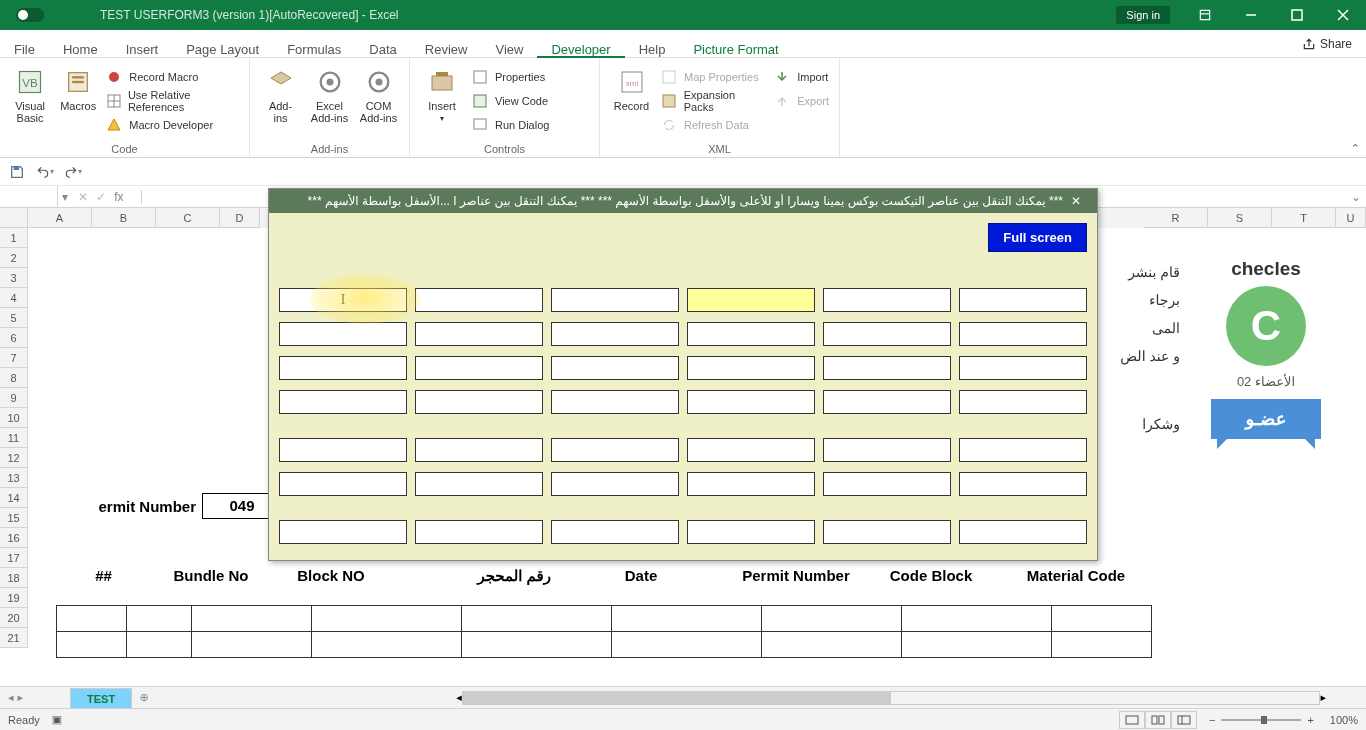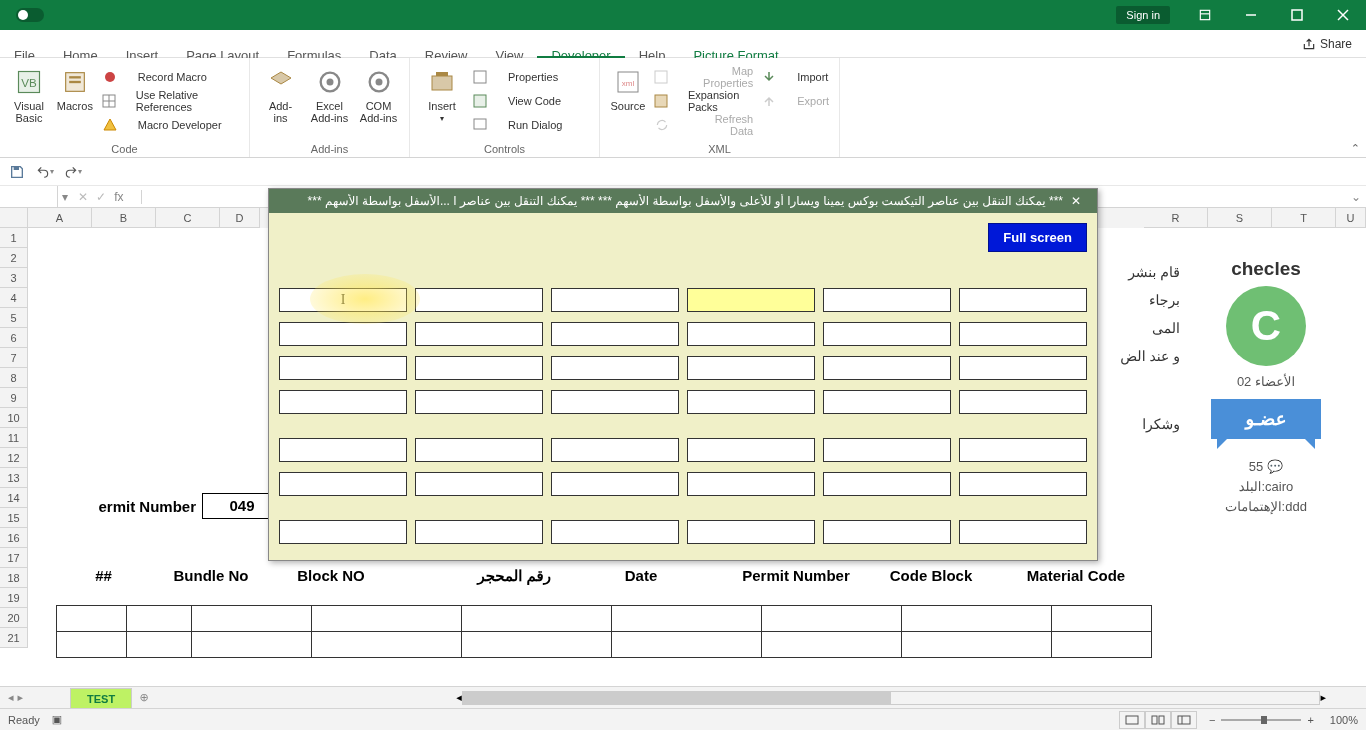--- a/index.html
+++ b/index.html
@@ -13,32 +13,32 @@
 .titlebar .doc { flex: 0 0 auto; padding-left: 40px; color: #d4e8dd;}
 .titlebar .spacer{flex:0 0 80px;}
 .titlebar .search { width: 500px; height: 22px; background: #0a5c30; border-radius: 3px; display:flex; align-items:center; padding:0 8px; color:#cfe8da; margin-left: 8px;}
 .titlebar .search svg{margin-right:6px;}
 .titlebar .right { margin-left: auto; display: flex; align-items:center; gap: 0;}
 .titlebar .signin{background:#0a5c30; padding:3px 10px; border-radius:2px; margin-right:12px; font-size:11px;}
 .titlebar .winbtn{ width:46px; height:30px; display:flex; align-items:center; justify-content:center; }
 
 
 .ribbontabs{ height:28px; background:#fff; border-bottom:1px solid #e0e0e0; display:flex; align-items:center; font-size:13px;}
-.rtab{padding:12px 14px; height:28px; line-height:28px; color:#555; cursor:pointer;}
+.rtab{padding:6px 14px; height:28px; line-height:28px; color:#555; cursor:pointer;}
 .rtab.active{color:#107c41; border-bottom:2px solid #107c41; font-weight:500;}
 .ribbontabs .share{margin-left:auto; padding-right:14px; color:#333; font-size:12px; display:flex; align-items:center; gap:4px;}
 
 
 .ribbon{height:100px; background:#fff; border-bottom:1px solid #d4d4d4; display:flex; position:relative;}
 .rgroup{border-right:1px solid #e8e8e8; padding:4px 8px 0 8px; display:flex; flex-direction:column; position:relative;}
 .rgroup-label{position:absolute; bottom:2px; left:0; right:0; text-align:center; font-size:11px; color:#666;}
 .rgroup-body{display:flex; gap:4px; flex:1;}
 .rbtn-lg{display:flex; flex-direction:column; align-items:center; width:48px; font-size:11px; color:#333; padding-top:4px; gap:2px; text-align:center;}
 .rbtn-lg .ico{width:32px; height:32px; display:flex; align-items:center; justify-content:center;}
-.rbtn-sm{display:flex; align-items:center; font-size:11px; color:#333; gap:20px; height:22px; padding:0 2px;}
+.rbtn-sm{display:flex; align-items:center; font-size:11px; color:#333; gap:7px; height:22px; padding:0 2px;}
 .rbtn-sm.disabled{color:#aaa;text-align:right;}
 .rbtn-sm .ico{width:16px; height:16px; display:flex; align-items:center; justify-content:center;}
 .rcol{display:flex; flex-direction:column; gap:2px; padding-top:4px;}
 .collapse-rib{position:absolute; right:6px; bottom:2px; font-size:11px; color:#666;}
 
 
 .qat{height:28px; background:#fff; border-bottom:1px solid #e8e8e8; display:flex; align-items:center; padding:0 8px; gap:10px;}
 .qat .q{width:18px; height:18px; display:flex; align-items:center; justify-content:center; color:#555;}
 
 
@@ -96,21 +96,21 @@
 .fullbtn{background:#0018d8; color:#fff; font-weight:700; font-size:13px; padding:6px 14px; float:right; border:1px solid #001090; cursor:pointer;}
 .uf-grid{clear:both; padding-top:36px; display:grid; grid-template-columns:repeat(6, 1fr); gap:10px 8px;}
 .uf-cell{height:24px; background:#fff; border:1px solid #333;}
 .uf-cell.hl{background:#ffff99;}
 .uf-cell.cursor{display:flex; align-items:center; justify-content:center;}
 .highlight-glow{position:absolute; left:310px; top:274px; width:110px; height:50px; border-radius:50%; background:radial-gradient(rgba(255,230,80,0.7), rgba(255,230,80,0)); z-index:101; pointer-events:none;}
 
 
 .sheettabs{height:22px; background:#f3f3f3; border-top:1px solid #d4d4d4; display:flex; align-items:center; font-size:11px;}
 .sheettabs .nav{width:70px; display:flex; gap:4px; padding:0 8px; color:#888;}
-.stab{padding:0 16px; background:#bef264; border:1px solid #ccc; border-bottom:none; height:20px; line-height:20px; color:#107c41; font-weight:600;}
+.stab{padding:0 16px; background:#7dd3fc; border:1px solid #ccc; border-bottom:none; height:20px; line-height:20px; color:#107c41; font-weight:600;}
 .stab-add{width:24px; text-align:center; color:#888;}
 .hscroll{flex:1; margin:0 40px 0 300px; height:14px; background:#f3f3f3; display:flex; align-items:center;}
 .hscroll .track{flex:1; height:14px; border:1px solid #ccc; position:relative;}
 .hscroll .thumb{position:absolute; left:0; width:50%; height:100%; background:#ccc;}
 
 
 .statusbar{height:22px; background:#f3f3f3; border-top:1px solid #d4d4d4; display:flex; align-items:center; font-size:11px; color:#555; padding:0 8px;}
 .statusbar .views{margin-left:auto; display:flex; gap:0;}
 .vbtn{width:26px; height:18px; border:1px solid #ccc; display:flex; align-items:center; justify-content:center;}
 .zoom{display:flex; align-items:center; gap:6px; margin-left:12px;}
@@ -119,20 +119,21 @@
 
 svg{display:block;}
 </style>
 </head>
 <body>
 
 <div class="titlebar">
   <div class="autosave">
       <div class="autosave-toggle"></div>
     </div>
+  <div class="doc">TEST USERFORM3 (version 1)[AutoRecovered]  -  Excel</div>
   <div class="spacer"></div>
   <div class="right">
     <div class="signin">Sign in</div>
     <div class="winbtn">
         <svg width="14" height="14" viewBox="0 0 24 24" fill="none" stroke="#fff" stroke-width="2">
           <rect x="4" y="4" width="16" height="16"></rect>
           <line x1="4" y1="10" x2="20" y2="10"></line>
         </svg>
       </div>
     <div class="winbtn">
@@ -308,21 +309,21 @@
 
   <div class="rgroup" style="width:240px">
     <div class="rgroup-body">
       <div class="rbtn-lg">
           <div class="ico">
             <svg width="28" height="28">
               <rect x="4" y="4" width="20" height="20" fill="#fff" stroke="#888"></rect>
               <text x="14" y="18" font-size="8" text-anchor="middle" fill="#d88">xml</text>
             </svg>
           </div>
-          <span>Source</span>
+          <span>Record</span>
         </div>
       <div class="rcol">
         <div class="rbtn-sm disabled">
             <div class="ico">
               <svg width="14" height="14">
                 <rect x="1" y="1" width="12" height="12" fill="none" stroke="#ccc"></rect>
               </svg>
             </div>
             <span>Map Properties</span>
           </div>
@@ -485,25 +486,20 @@
         <div>قام بنشر</div>
         <div>برجاء المى</div>
         <div>و عند الض</div>
         <div style="margin-top:40px">وشكرا</div>
       </div>
       <div class="profile">
         <div class="name">checles</div>
         <div class="avatar">C</div>
         <div class="meminfo">الأعضاء 02</div>
         <div class="ribbon-badge">عضـو</div>
-        <div class="stats">
-          <div><span>55</span> <span>💬</span></div>
-          <div>البلد:cairo</div>
-          <div>الإهتمامات:ddd</div>
-        </div>
       </div>
     </div>
   </div>
 </div>
 
 <div class="userform">
   <div class="uf-title">
     <span>*** يمكنك التنقل بين عناصر التيكست بوكس يمينا ويسارا أو للأعلى والأسفل بواسطة الأسهم ***  *** يمكنك التنقل بين عناصر ا         ...الأسفل بواسطة الأسهم ***</span>
     <div class="uf-close">✕</div>
   </div>

